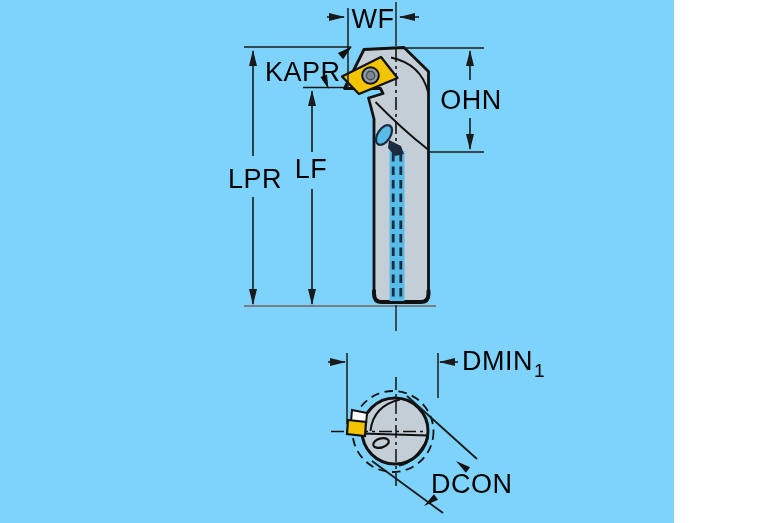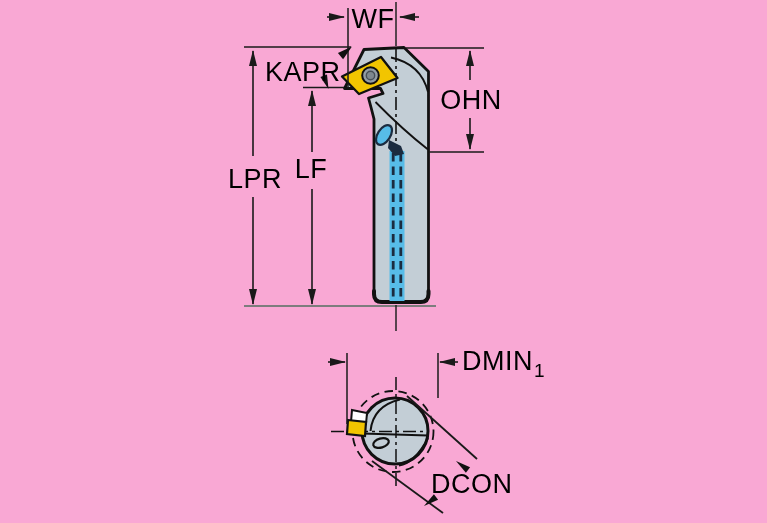--- a/index.html
+++ b/index.html
@@ -1,16 +1,16 @@
 <!DOCTYPE html>
 <html><head>
 <meta charset="utf-8">
 <style>
   html,body{margin:0;padding:0;background:#fff;}
-  #canvas{position:relative;width:767px;height:523px;background:#f9a8d4;overflow:hidden;
+  #canvas{position:relative;width:674px;height:523px;background:#7dd3fc;overflow:hidden;
           font-family:"Liberation Sans", sans-serif;}
   svg{position:absolute;left:0;top:0;}
   svg text{fill:#000;font-family:"Liberation Sans", sans-serif;}
   .dim-label{font-size:27px;letter-spacing:0.5px;}
   .dim-label-sub{font-size:19px;}
 </style>
 </head>
 <body>
 
 <div id="canvas">

